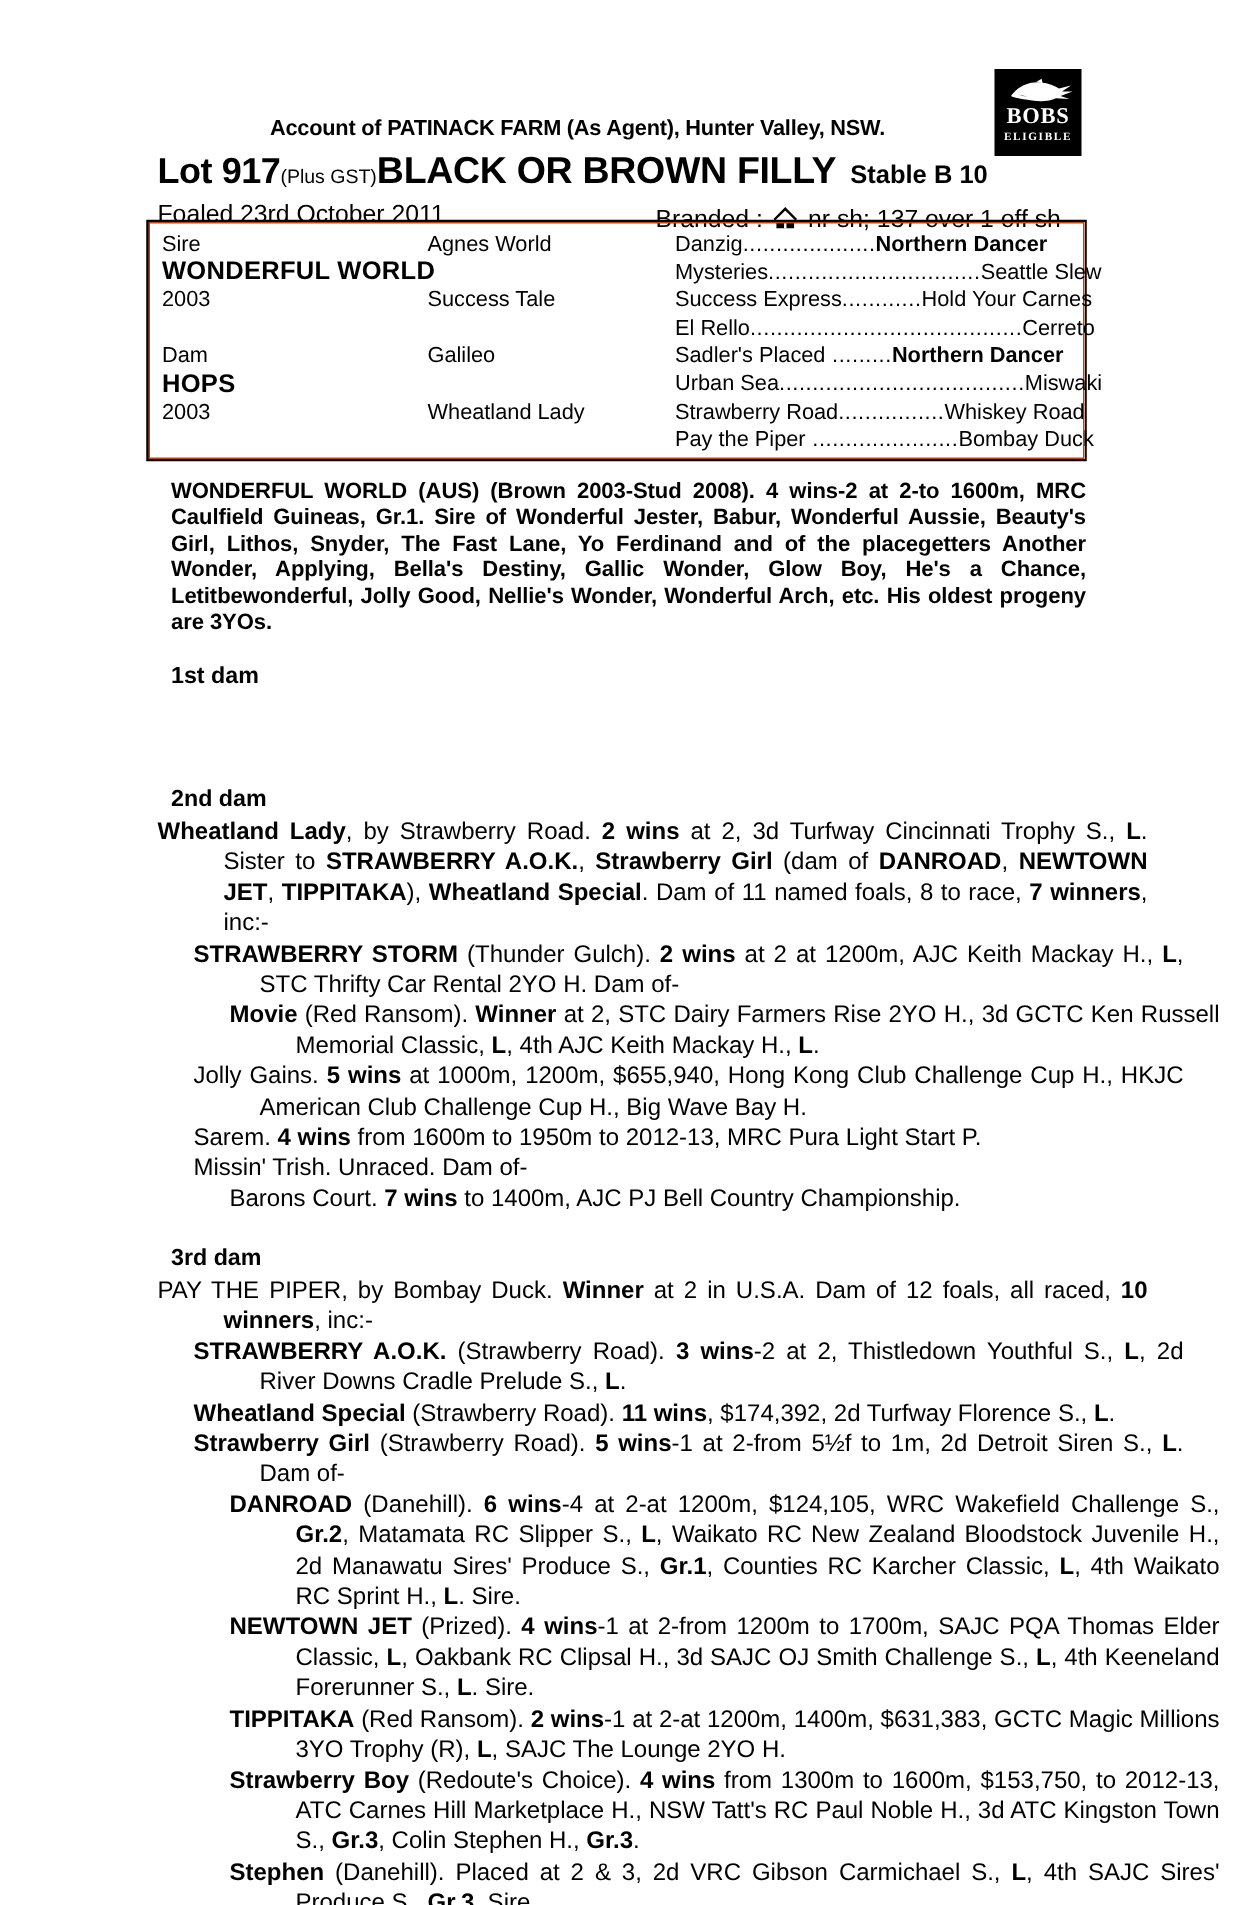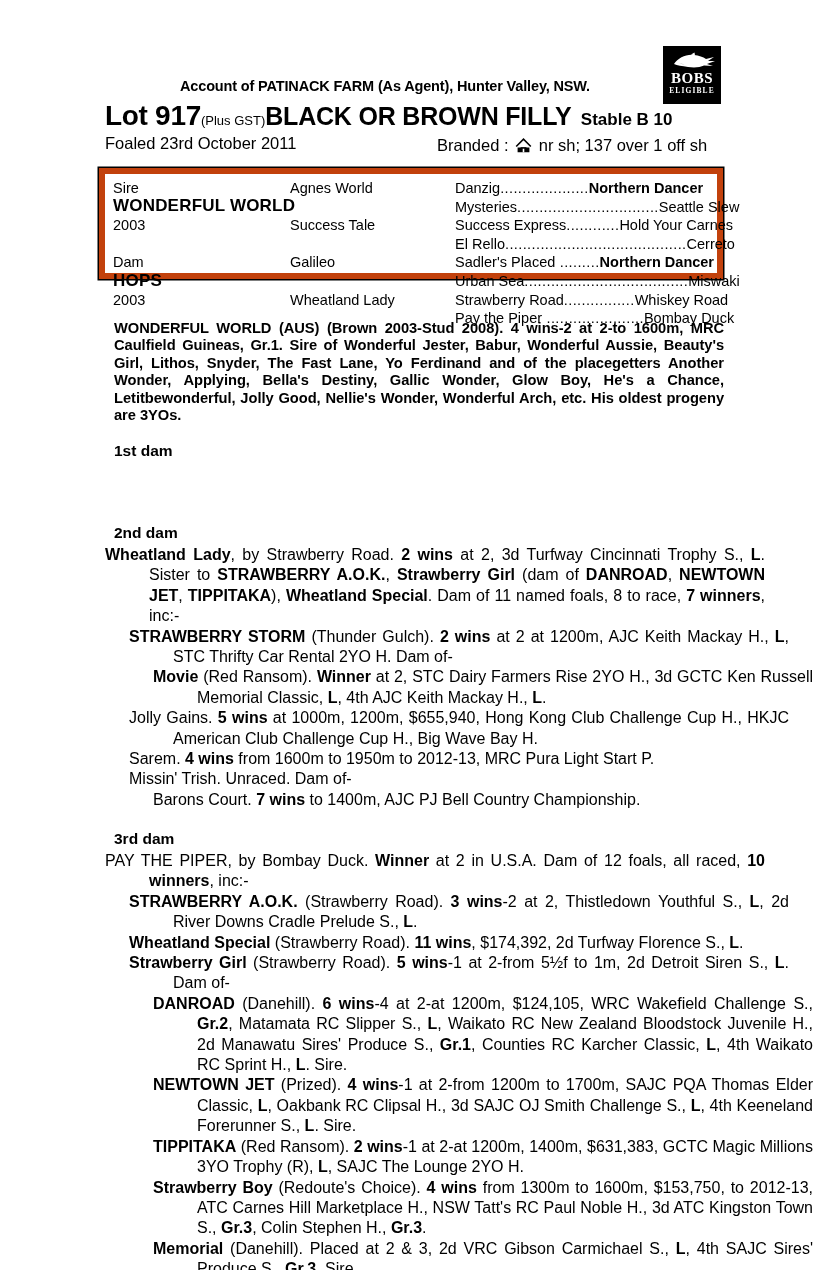--- a/index.html
+++ b/index.html
@@ -34,37 +34,37 @@
   .account-line{
     position:absolute;left:105px;top:78px;width:560px;
     text-align:center;
     font-size:14.5px;font-weight:700;letter-spacing:-0.15px;
   }
 
   .title-row{
     position:absolute;left:105px;top:100px;width:620px;height:30px;
     white-space:nowrap;
   }
-  .lot-no{font-size:28px;font-weight:700;letter-spacing:-0.3px;vertical-align:baseline;}
+  .lot-no{font-size:24px;font-weight:700;letter-spacing:-0.3px;vertical-align:baseline;}
   .plus-gst{font-size:13px;font-weight:400;vertical-align:baseline;}
   .filly-name{font-size:25px;font-weight:700;letter-spacing:-0.2px;vertical-align:baseline;}
   .stable{font-size:17px;font-weight:700;vertical-align:baseline;}
 
   .foaled-row{
     position:absolute;left:105px;top:134px;width:625px;height:24px;
     font-size:16.5px;font-weight:400;white-space:nowrap;
   }
   .foaled-left{position:absolute;left:0;top:0;}
   .foaled-right{position:absolute;left:332px;top:0;}
   .brand-glyph{display:inline-block;width:19px;height:17px;position:relative;top:3px;margin:0 1px;}
 
   
   .ped-box{
-    position:absolute;left:99px;top:168px;width:624px;height:111px;
-    border:6px solid #c2410c;
+    position:absolute;left:99px;top:148px;width:624px;height:158px;
+    border:1px solid #c2410c;
     box-shadow:0 0 0 1.5px #000;
     box-sizing:border-box;
   }
   .ped-inner{position:relative;width:100%;height:100%;}
   .ped-cell{position:absolute;font-size:14.5px;line-height:19px;white-space:nowrap;}
   .c1{left:8px;}
   .c2{left:185px;}
   .c3{left:350px;width:265px;}
   .big{font-size:17px;font-weight:700;letter-spacing:.2px;}
   .bn{font-weight:700;}
@@ -164,16 +164,16 @@
   <div class="sec-head" id="h3" style="top: 830px;">3rd dam</div>
   <div id="d3" style="position: absolute; left: 105px; width: 616px; top: 851px;">
       <div class="blk lvl0 last-line-nojust" style="position: static; left: auto; width: 616px;"><span class="hang"></span><span>PAY THE PIPER, by Bombay Duck. </span><span class="b">Winner</span><span> at 2 in U.S.A. Dam of 12 foals, all raced, </span><span class="b">10 winners</span><span>, inc:-</span></div>
       <div class="blk lvl1 last-line-nojust" style="position: static; left: auto; width: 616px;"><span class="hang"></span><span class="b">STRAWBERRY A.O.K.</span><span> (Strawberry Road). </span><span class="b">3 wins</span><span>-2 at 2, Thistledown Youthful S., </span><span class="b">L</span><span>, 2d River Downs Cradle Prelude S., </span><span class="b">L</span><span>.</span></div>
       <div class="blk lvl1 last-line-nojust" style="position: static; left: auto; width: 616px;"><span class="hang"></span><span class="b">Wheatland Special</span><span> (Strawberry Road). </span><span class="b">11 wins</span><span>, $174,392, 2d Turfway Florence S., </span><span class="b">L</span><span>.</span></div>
       <div class="blk lvl1 last-line-nojust" style="position: static; left: auto; width: 616px;"><span class="hang"></span><span class="b">Strawberry Girl</span><span> (Strawberry Road). </span><span class="b">5 wins</span><span>-1 at 2-from 5½f to 1m, 2d Detroit Siren S., </span><span class="b">L</span><span>. Dam of-</span></div>
       <div class="blk lvl2 last-line-nojust" style="position: static; left: auto; width: 616px;"><span class="hang"></span><span class="b">DANROAD</span><span> (Danehill). </span><span class="b">6 wins</span><span>-4 at 2-at 1200m, $124,105, WRC Wakefield Challenge S., </span><span class="b">Gr.2</span><span>, Matamata RC Slipper S., </span><span class="b">L</span><span>, Waikato RC New Zealand Bloodstock Juvenile H., 2d Manawatu Sires' Produce S., </span><span class="b">Gr.1</span><span>, Counties RC Karcher Classic, </span><span class="b">L</span><span>, 4th Waikato RC Sprint H., </span><span class="b">L</span><span>. Sire.</span></div>
       <div class="blk lvl2 last-line-nojust" style="position: static; left: auto; width: 616px;"><span class="hang"></span><span class="b">NEWTOWN JET</span><span> (Prized). </span><span class="b">4 wins</span><span>-1 at 2-from 1200m to 1700m, SAJC PQA Thomas Elder Classic, </span><span class="b">L</span><span>, Oakbank RC Clipsal H., 3d SAJC OJ Smith Challenge S., </span><span class="b">L</span><span>, 4th Keeneland Forerunner S., </span><span class="b">L</span><span>. Sire.</span></div>
       <div class="blk lvl2 last-line-nojust" style="position: static; left: auto; width: 616px;"><span class="hang"></span><span class="b">TIPPITAKA</span><span> (Red Ransom). </span><span class="b">2 wins</span><span>-1 at 2-at 1200m, 1400m, $631,383, GCTC Magic Millions 3YO Trophy (R), </span><span class="b">L</span><span>, SAJC The Lounge 2YO H.</span></div>
       <div class="blk lvl2 last-line-nojust" style="position: static; left: auto; width: 616px;"><span class="hang"></span><span class="b">Strawberry Boy</span><span> (Redoute's Choice). </span><span class="b">4 wins</span><span> from 1300m to 1600m, $153,750, to 2012-13, ATC Carnes Hill Marketplace H., NSW Tatt's RC Paul Noble H., 3d ATC Kingston Town S., </span><span class="b">Gr.3</span><span>, Colin Stephen H., </span><span class="b">Gr.3</span><span>.</span></div>
-      <div class="blk lvl2 last-line-nojust" style="position: static; left: auto; width: 616px;"><span class="hang"></span><span class="b">Memorial</span><span> (Danehill). Placed at 2 &amp; 3, 2d VRC Gibson Carmichael S., </span><span class="b">L</span><span>, 4th SAJC Sires' Produce S., </span><span class="b">Gr.3</span><span>. Sire.</span></div>
+      <div class="blk lvl2 last-line-nojust" style="position: static; left: auto; width: 616px;"><span class="hang"></span><span class="b">Stephen</span><span> (Danehill). Placed at 2 &amp; 3, 2d VRC Gibson Carmichael S., </span><span class="b">L</span><span>, 4th SAJC Sires' Produce S., </span><span class="b">Gr.3</span><span>. Sire.</span></div>
     </div>
 
 </div>
 
 </body></html>

